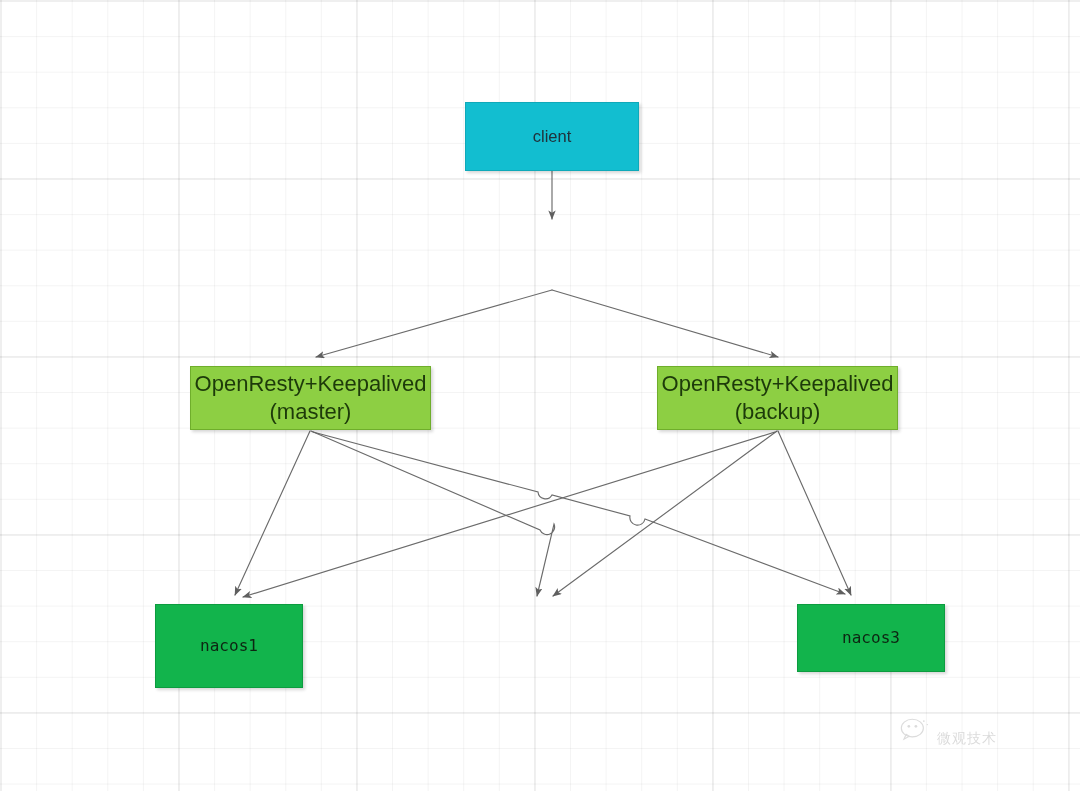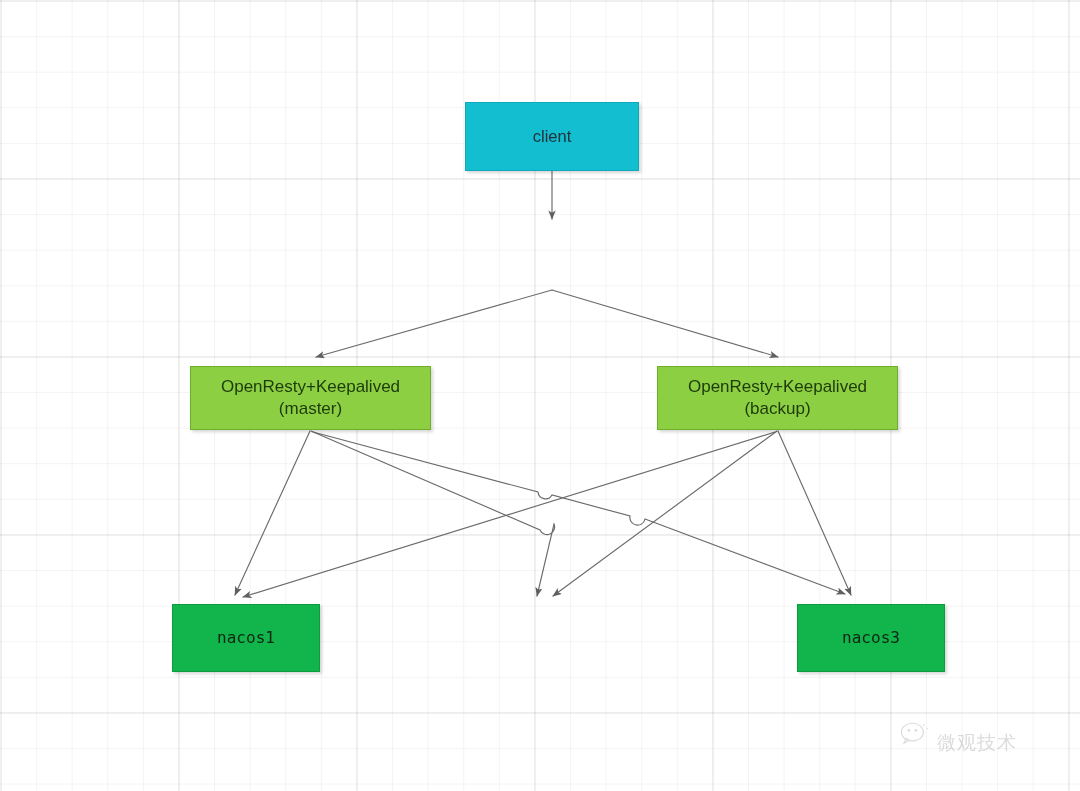--- a/index.html
+++ b/index.html
@@ -47,21 +47,21 @@
   .node-client, .node-vip {
     background: #12bed0;
     border: 1px solid #0fa9b9;
     color: #20323c;
     font-size: 16.5px;
   }
   .node-openresty {
     background: #8dcf43;
     border: 1px solid #6fae2b;
     color: #1d3a0a;
-    font-size: 17px;
+    font-size: 22px;
   }
   .node-nacos {
     background: #12b44c;
     border: 1px solid #0c9c3f;
     color: #0d2612;
     font-size: 16px;
     font-family: "DejaVu Sans Mono", monospace;
   }
   .node-label {
     display: block;
@@ -72,21 +72,21 @@
     left: 900px;
     top: 710px;
     display: flex;
     align-items: center;
     gap: 7px;
     opacity: 0.30;
     pointer-events: none;
   }
   #watermark .wm-text {
     font-family: "DejaVu Sans", sans-serif;
-    font-size: 19px;
+    font-size: 14px;
     color: #8a8a8a;
     letter-spacing: 1px;
     margin-top: 20px;
   }
   #watermark .wm-icon {
     width: 30px;
     height: 26px;
     display: block;
   }
 </style>
@@ -140,21 +140,21 @@
   <div class="node node-openresty" style="left:190px; top:366px; width:241px; height:64px;">
     <span class="node-label">OpenResty+Keepalived
 (master)</span>
   </div>
 
   <div class="node node-openresty" style="left:657px; top:366px; width:241px; height:64px;">
     <span class="node-label">OpenResty+Keepalived
 (backup)</span>
   </div>
 
-  <div class="node node-nacos" style="left:172px; top:604px; width:148px; height:68px;">
+  <div class="node node-nacos" style="left:155px; top:604px; width:148px; height:84px;">
     <span class="node-label">nacos1</span>
   </div>
 
 
   <div class="node node-nacos" style="left:777px; top:604px; width:148px; height:68px;margin-left:20px;">
     <span class="node-label">nacos3</span>
   </div>
 
   <div id="watermark">
     <svg class="wm-icon" viewBox="0 0 34 28">

